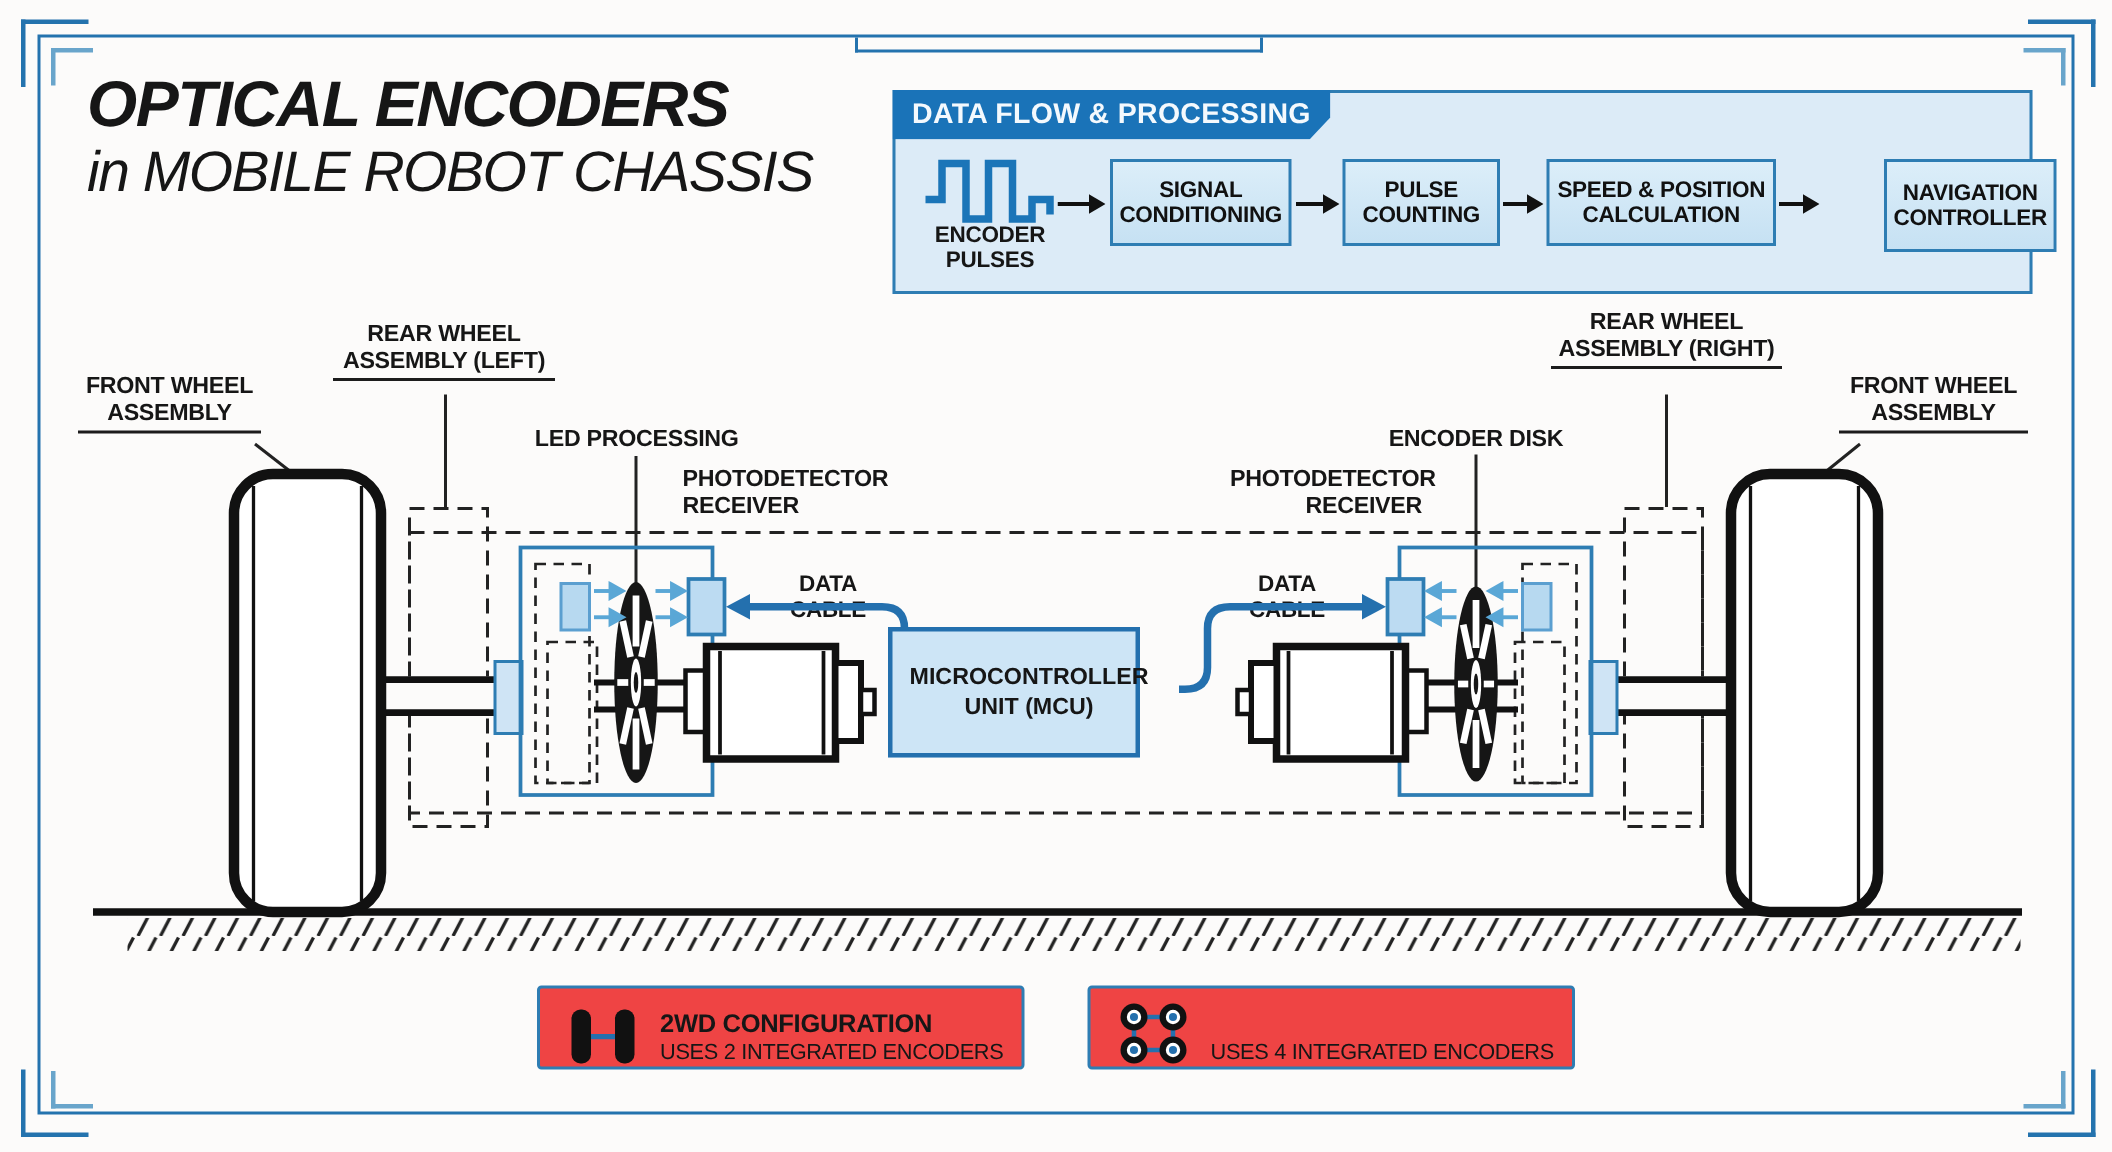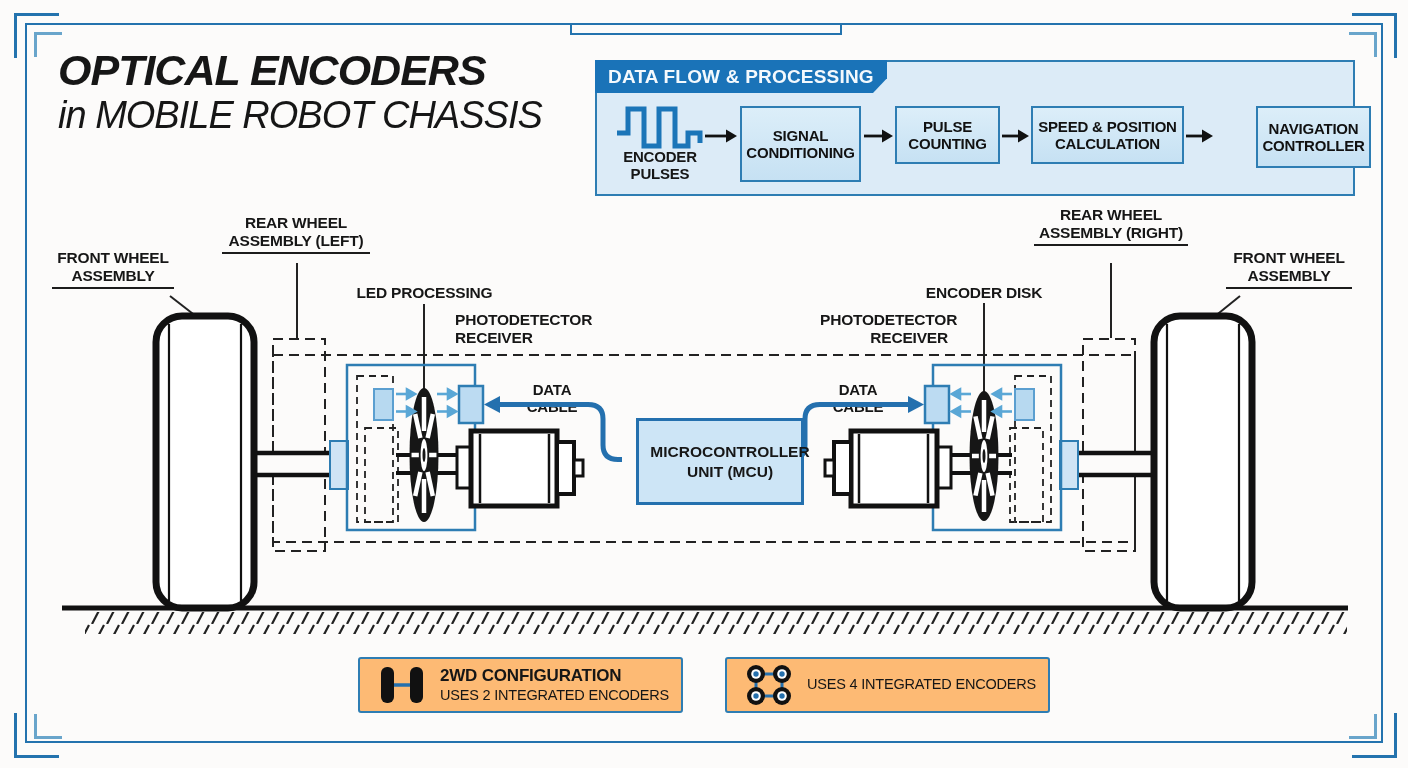--- a/index.html
+++ b/index.html
@@ -31,43 +31,43 @@
   .df-panel{position:absolute;left:595px;top:60px;width:760px;height:136px;
             background:#dcebf7;border:2px solid #2e7db3;box-sizing:border-box;}
   .df-header{position:absolute;left:595px;top:60px;width:292px;height:33px;background:#1a73b8;
              color:#f4f9fd;font-size:19px;font-weight:bold;letter-spacing:0.2px;
              line-height:33px;padding-left:13px;box-sizing:border-box;
              clip-path:polygon(0 0,100% 0,100% 55%,calc(100% - 14px) 100%,0 100%);}
   .df-box{position:absolute;display:flex;align-items:center;justify-content:center;
           background:linear-gradient(#dceef9,#c6e1f3);border:2px solid #2e7db3;
           box-sizing:border-box;text-align:center;font-weight:bold;font-size:15px;
           line-height:1.15;letter-spacing:-0.2px;color:#111;}
-  .df-b1{left:740px;top:106px;width:121px;height:76px;}
+  .df-b1{left:740px;top:106px;width:121px;height:58px;}
   .df-b2{left:895px;top:106px;width:105px;height:58px;}
   .df-b3{left:1031px;top:106px;width:153px;height:58px;}
   .df-b4{left:1215px;top:106px;width:115px;height:62px;margin-left:41px;}
   .df-arrow{position:absolute;top:127px;}
   .wave-icon{position:absolute;left:614px;top:102px;}
   .df-source{position:absolute;left:604px;top:148px;width:112px;text-align:center;
              font-weight:bold;font-size:15px;line-height:1.15;letter-spacing:-0.2px;}
 
   
   .dlabel{position:absolute;font-weight:bold;font-size:15.5px;line-height:1.15;
           color:#161616;text-align:center;letter-spacing:-0.2px;}
   .underl{border-bottom:2px solid #1c1c1c;padding-bottom:2px;}
 
-  .mcu-box{position:absolute;left:636px;top:418px;width:168px;height:87px;
+  .mcu-box{position:absolute;left:592px;top:418px;width:168px;height:87px;
            background:#cde5f6;border:3px solid #2470ae;box-sizing:border-box;
            display:flex;align-items:center;justify-content:center;text-align:center;
            font-weight:bold;font-size:15.5px;line-height:1.25;z-index:5;padding-left:20px;}
 
   
-  .legend-box{position:absolute;top:657px;width:325px;height:56px;background:#fdba74;
+  .legend-box{position:absolute;top:657px;width:325px;height:56px;background:#ef4444;
               border:2px solid #2e7db3;border-radius:3px;box-sizing:border-box;
-              display:flex;align-items:center;}
+              display:flex;align-items:flex-end;}
   .legend-2wd{left:358px;}
   .legend-4wd{left:725px;}
   .legend-icon{margin-left:16px;margin-right:12px;flex:0 0 auto;}
   .legend-title{font-size:17px;font-weight:bold;letter-spacing:-0.2px;line-height:1.2;}
   .legend-sub{font-size:14.5px;font-weight:normal;letter-spacing:-0.2px;line-height:1.2;}
 
   svg{display:block;}
   #diagram-svg{position:absolute;left:0;top:0;z-index:1;}
   .abs{position:absolute;}
 </style>

